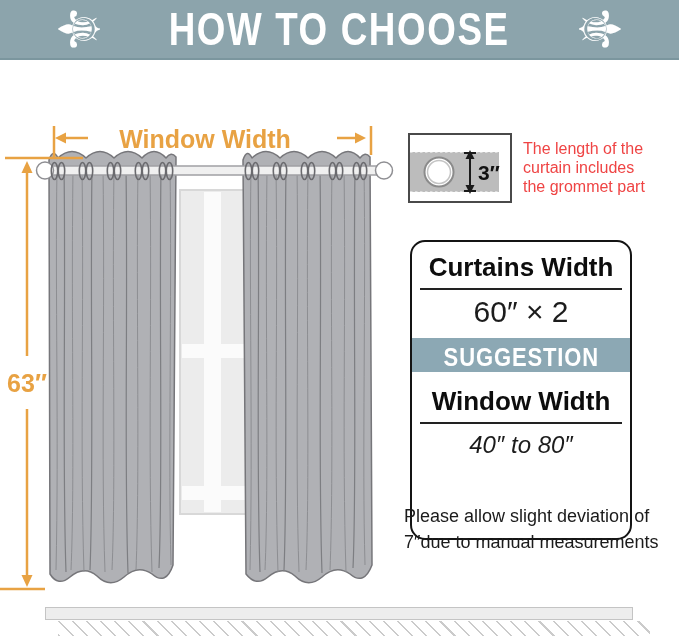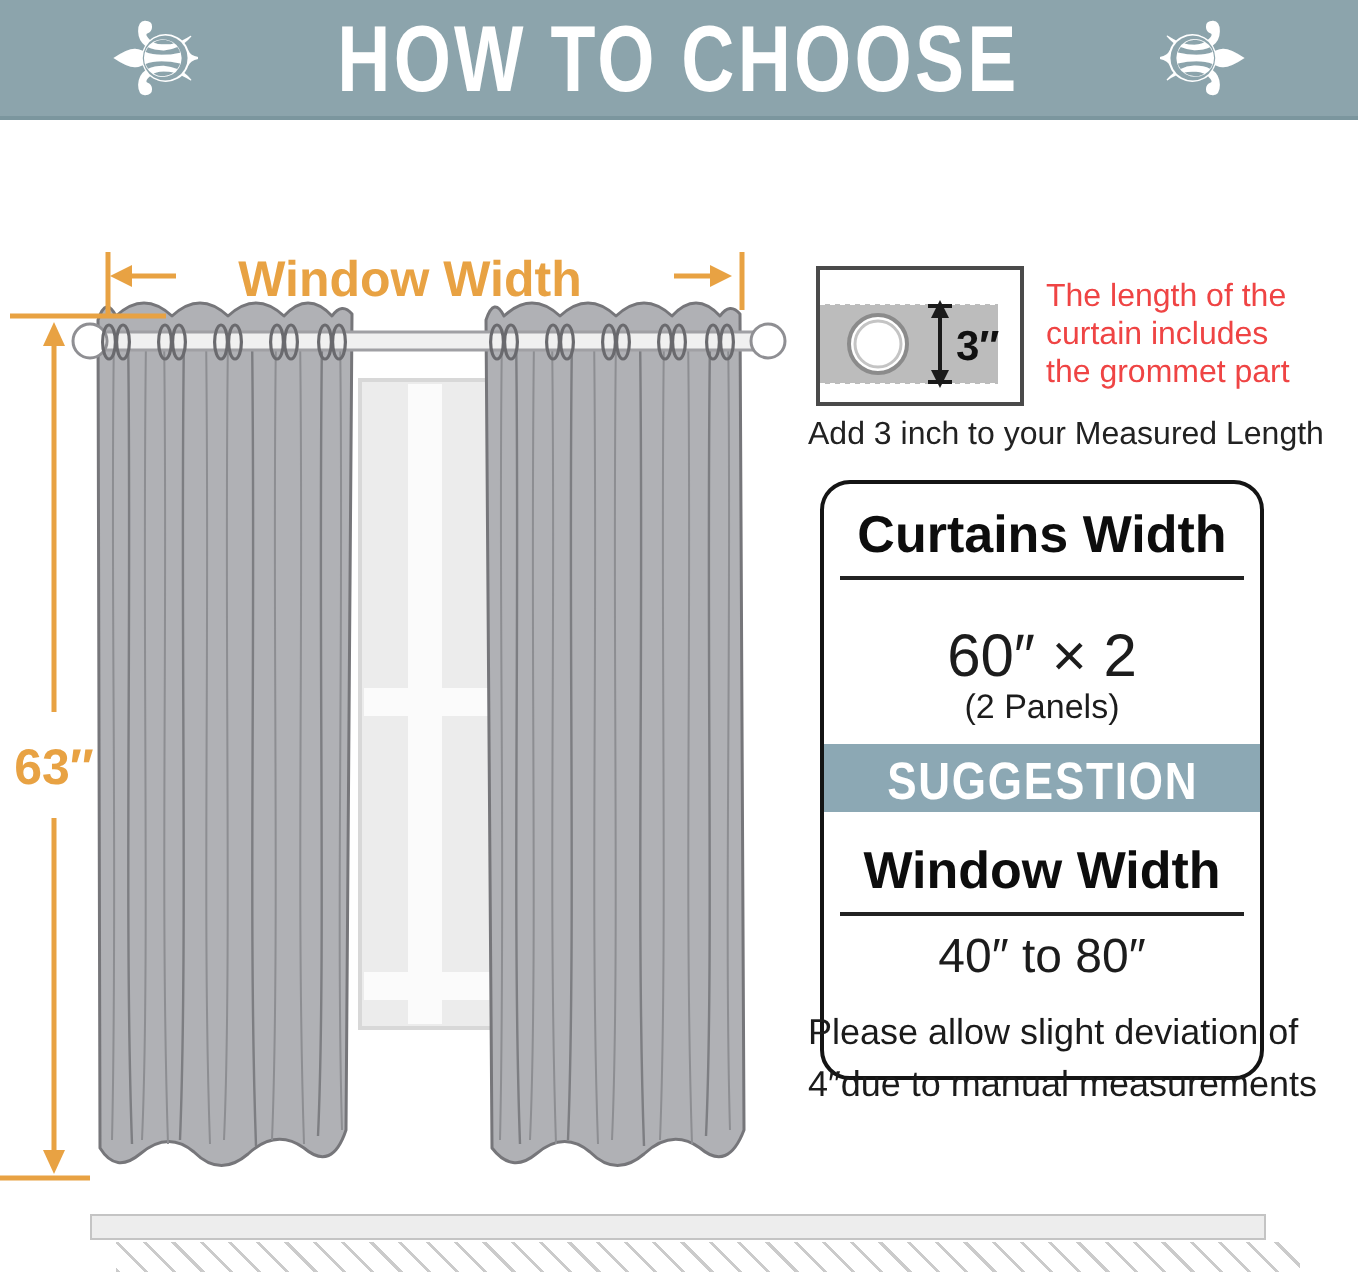--- a/index.html
+++ b/index.html
@@ -50,23 +50,23 @@
   }
   .size-table{
     position:absolute;left:410px;top:240px;width:222px;height:300px;
     border:2px solid #141414;border-radius:15px;box-sizing:border-box;
     background:#fff;text-align:center;overflow:hidden;
   }
   .tbl-header{font-size:26px;font-weight:bold;color:#0d0d0d;line-height:30px;}
   .tbl-header.first{margin-top:10px;}
   .tbl-header.second{margin-top:14px;}
   .tbl-divider{height:0;border-top:2px solid #222;margin:6px 8px 0;}
-  .tbl-value{font-size:30px;font-weight:normal;color:#1c1c1c;line-height:34px;margin-top:22px;}
+  .tbl-value{font-size:30px;font-weight:normal;color:#1c1c1c;line-height:34px;margin-top:5px;}
   .tbl-sub{font-size:17px;color:#1c1c1c;line-height:19px;margin-top:-2px;}
-  .tbl-value.last{font-size:24px;line-height:30px;margin-top:6px;}
+  .tbl-value.last{font-size:24px;line-height:30px;margin-top:6px;font-style:italic;}
   .suggestion-band{
     margin-top:9px;height:34px;background:var(--band-teal,#8CA8B4);
     display:flex;align-items:flex-end;justify-content:center;
   }
   .suggestion-band span{
     color:#fff;font-weight:bold;font-size:25px;letter-spacing:1px;
     transform:scale(0.88,1.05);
   }
   .footnote{
     position:absolute;left:404px;top:503px;width:265px;
@@ -190,31 +190,29 @@
       <line x1="56" y1="58" x2="68" y2="58" stroke="#1a1a1a" stroke-width="2"></line>
       <line x1="62" y1="22" x2="62" y2="56" stroke="#1a1a1a" stroke-width="2"></line>
       <polygon points="62,17 57.5,26 66.5,26" fill="#1a1a1a"></polygon>
       <polygon points="62,61 57.5,52 66.5,52" fill="#1a1a1a"></polygon>
       <text x="70" y="47" font-size="21" font-weight="bold" fill="#111111">3″</text>
     </svg>
   </div>
   <div class="grommet-caption">The length of the
 curtain includes
 the grommet part</div>
-  <div class="add-note">Add 3 inch to your Measured Length</div>
 
   <div class="size-table">
     <div class="tbl-header first">Curtains Width</div>
     <div class="tbl-divider"></div>
     <div class="tbl-value">60″ × 2</div>
-    <div class="tbl-sub">(2 Panels)</div>
     <div class="suggestion-band">
       <span>SUGGESTION</span>
     </div>
     <div class="tbl-header second">Window Width</div>
     <div class="tbl-divider"></div>
     <div class="tbl-value last">40″ to 80″</div>
   </div>
 
   <div class="footnote">Please allow slight deviation of
-4″due to manual measurements</div>
+7″due to manual measurements</div>
 
 </div>
 
 </body></html>

